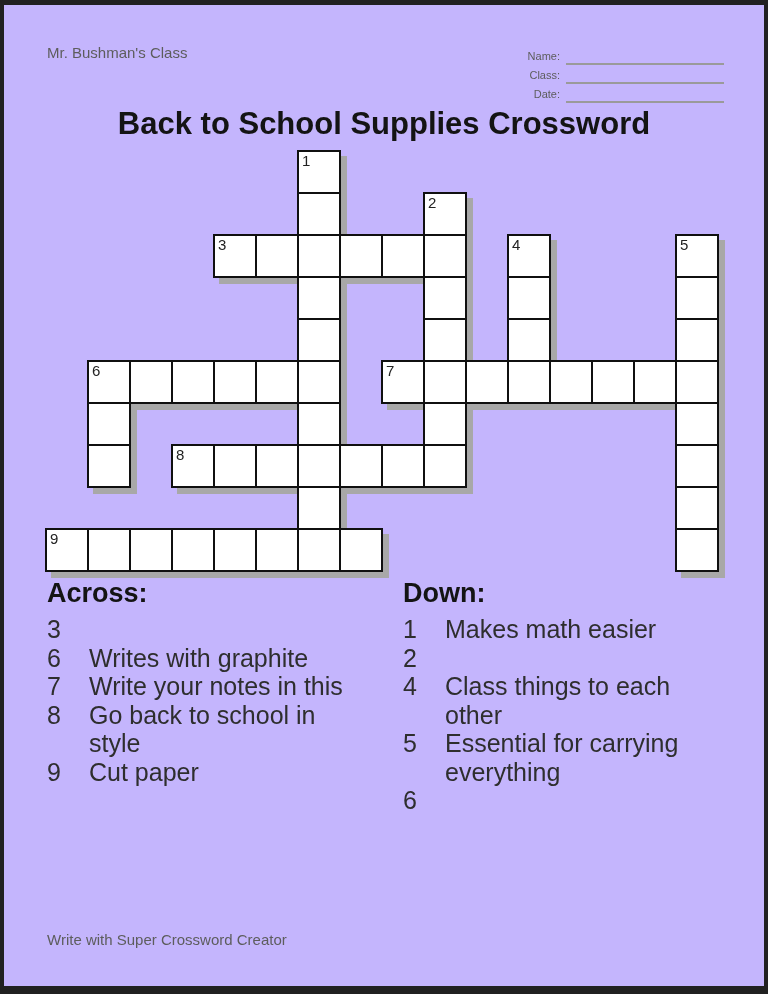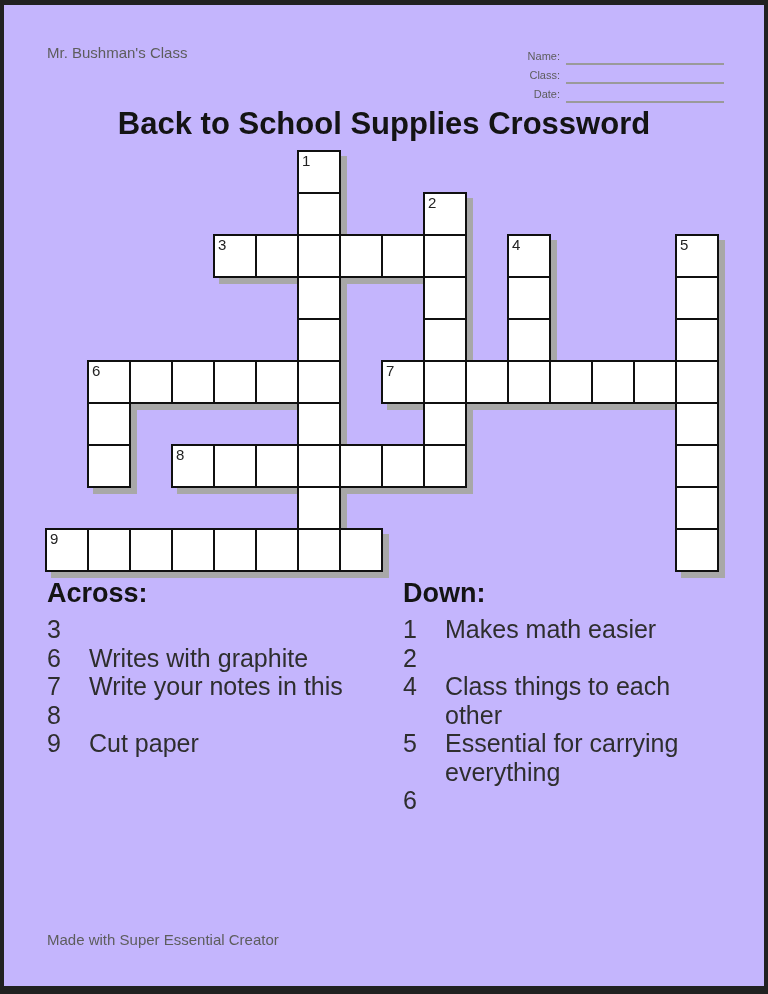--- a/index.html
+++ b/index.html
@@ -171,20 +171,21 @@
         <div class="clue">
           <span class="cluenum">6</span>
           <span class="cluetext">Writes with graphite</span>
         </div>
         <div class="clue">
           <span class="cluenum">7</span>
           <span class="cluetext">Write your notes in this</span>
         </div>
         <div class="clue">
           <span class="cluenum">8</span>
+          <span class="cluetext">Go back to school in style</span>
         </div>
         <div class="clue">
           <span class="cluenum">9</span>
           <span class="cluetext">Cut paper</span>
         </div>
       </div>
   </div>
 
   <div class="cluecol down">
     <h2 class="clues-title">Down:</h2>
@@ -203,14 +204,14 @@
         <div class="clue">
           <span class="cluenum">5</span>
           <span class="cluetext">Essential for carrying everything</span>
         </div>
         <div class="clue">
           <span class="cluenum">6</span>
         </div>
       </div>
   </div>
 
-  <div class="footer">Made with Super Essential Creator</div>
+  <div class="footer">Write with Super Crossword Creator</div>
 </div>
 
 </body></html>

